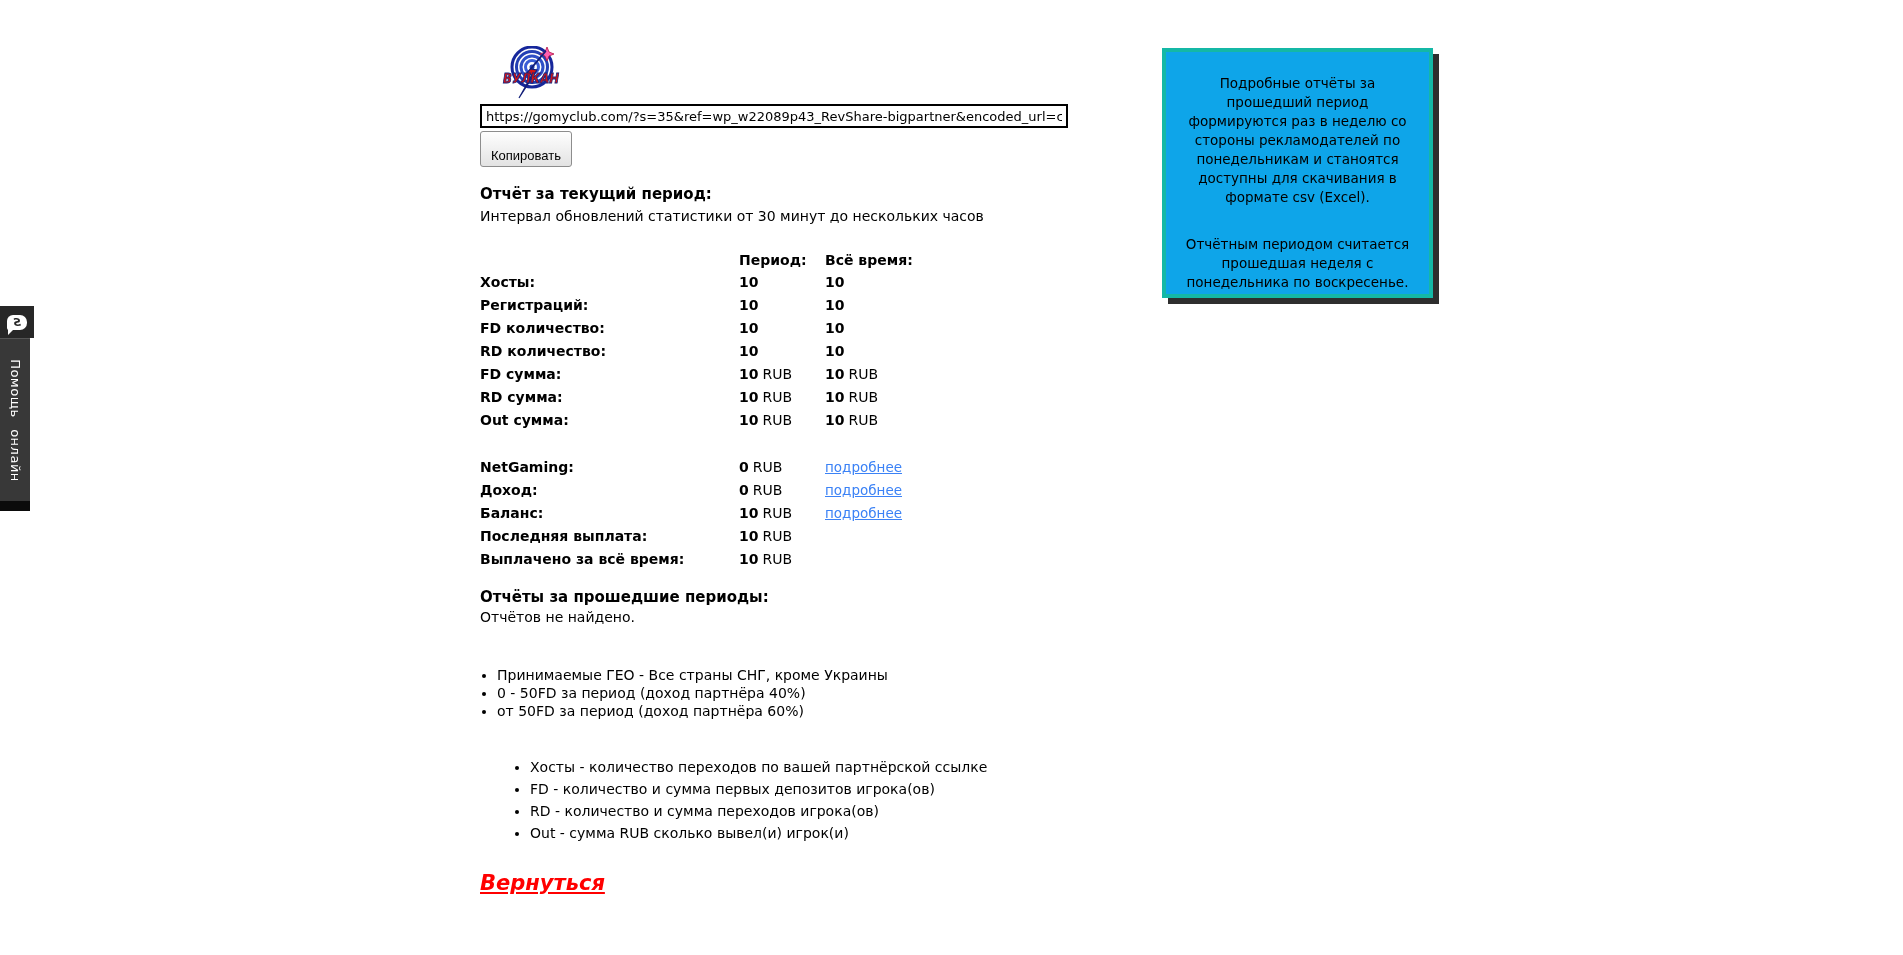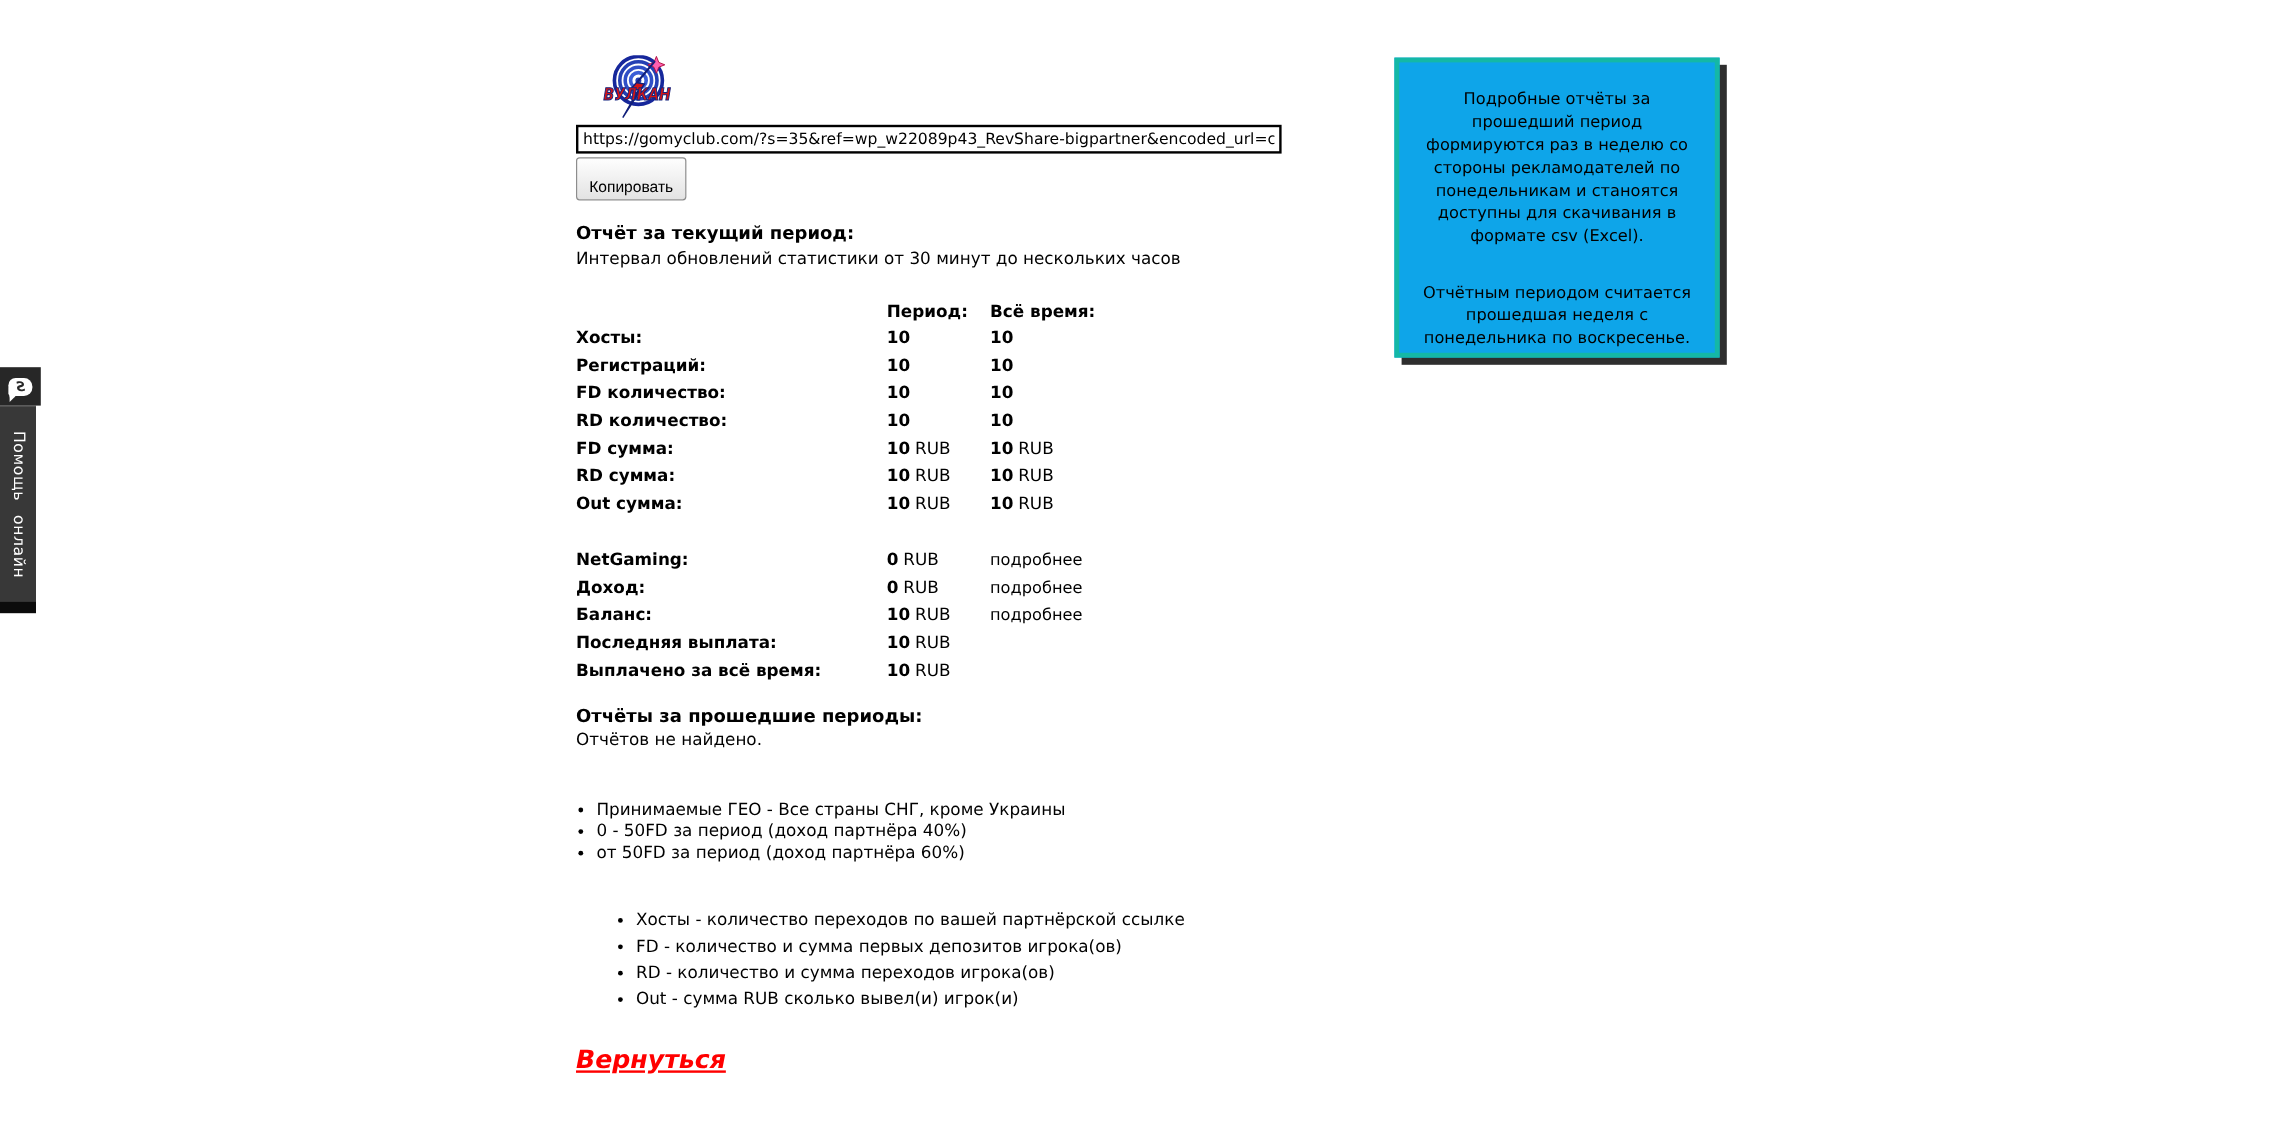--- a/index.html
+++ b/index.html
@@ -35,21 +35,21 @@
   .report-subtitle { margin-top:5px; font-size:14px; }
 
   .grid-row { display:grid; grid-template-columns:259px 86px 170px; height:23px; line-height:23px; white-space:nowrap; }
   .stats-grid { margin-top:28px; }
   .stats-grid .hdr-row { height:19px; line-height:16px; }
   .hdr { font-weight:bold; }
   .lbl { font-weight:bold; }
   .num { font-weight:bold;text-align:center; }
   .unit { margin-left:4px; font-weight:normal; }
   .balance-grid { margin-top:24px; }
-  .details-link { color:#000000; font-size:13.5px; cursor:pointer; }
+  .details-link { color:#3b82f6; text-decoration:underline; font-size:13.5px; cursor:pointer; }
 
   .past-title { margin-top:17px; font-weight:bold; font-size:15px; }
   .past-empty { margin-top:3px; }
 
   ul.bullets { margin:0; padding-left:17px; }
   ul.terms { margin-top:41px; }
   ul.terms li { line-height:18px; }
   ul.glossary { margin-top:36px; }
   ul.glossary li { line-height:22px;margin-left:33px; }
 

